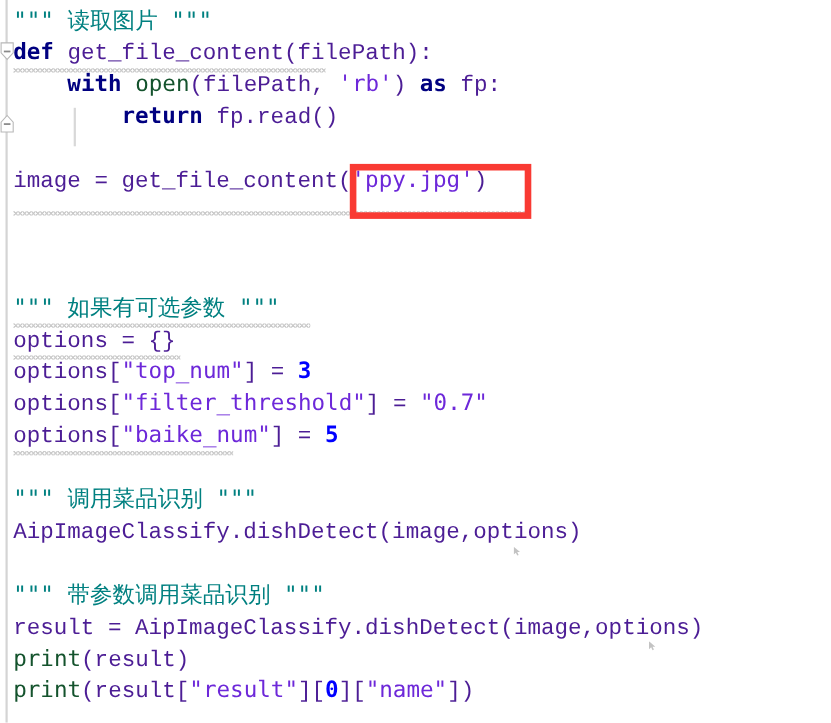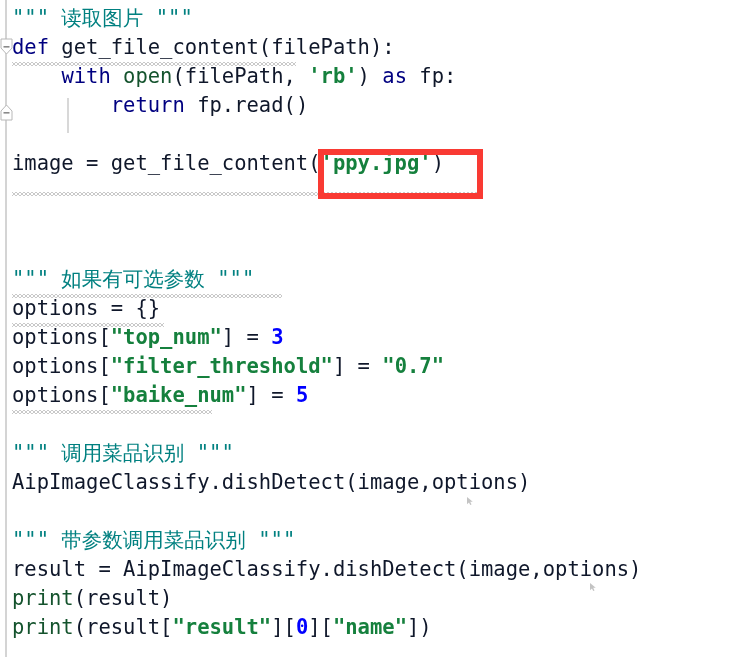--- a/index.html
+++ b/index.html
@@ -68,25 +68,25 @@
     color: #000000;
   }
   .line {
     height: 29px;
     position: relative;
     white-space: pre;
   }
 
   
   .tok-doc      { color: #008080; }                   
-  .tok-kw       { color: #000080; font-weight: normal; } 
+  .tok-kw       { color: #000080; font-weight: bold; } 
   .tok-builtin  { color: #14532d; }                    
-  .tok-str      { color: #15803d; font-weight: bold; margin-top: 28px; } 
+  .tok-str      { color: #6d28d9; font-weight: normal; margin-top: 28px; } 
   .tok-num      { color: #0000ff; font-weight: bold; } 
-  .tok-plain    { color: #0f172a; }
+  .tok-plain    { color: #4c1d95; font-family: Liberation Mono, monospace; }
 
   
   .squiggle {
     position: absolute;
     height: 4px;
     background-image:
       linear-gradient(45deg, transparent 40%, #c9c9c9 40%, #c9c9c9 60%, transparent 60%),
       linear-gradient(-45deg, transparent 40%, #c9c9c9 40%, #c9c9c9 60%, transparent 60%);
     background-size: 4px 4px;
     background-repeat: repeat-x;

